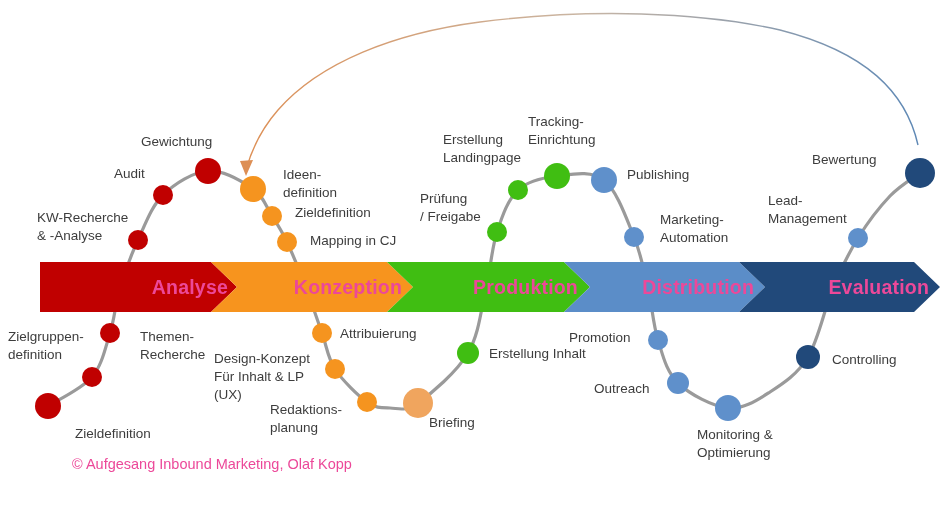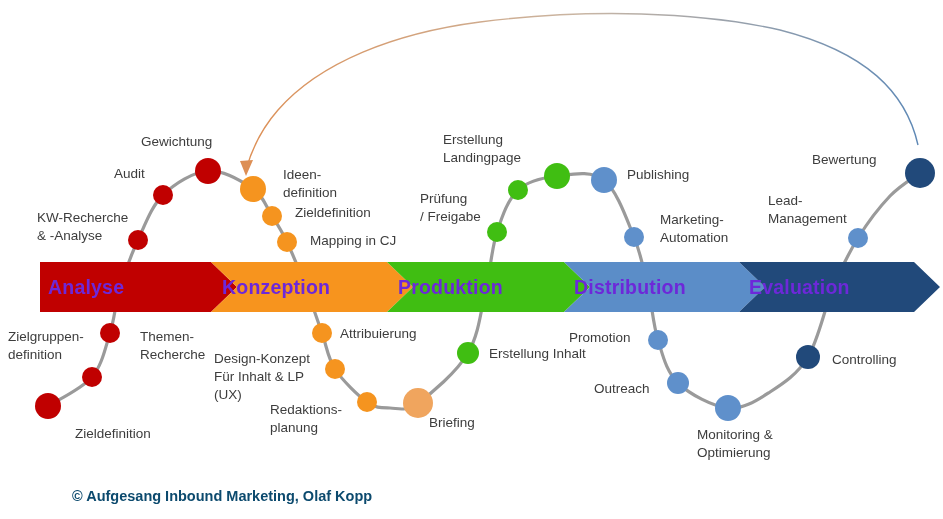--- a/index.html
+++ b/index.html
@@ -20,25 +20,25 @@
   .ban-konzeption{fill:#f7941e;}
   .ban-produktion{fill:#40be12;}
   .ban-distribution{fill:#5b8dc8;}
   .ban-evaluation{fill:#21497a;}
   .lbl{
     position:absolute;font-size:13.5px;line-height:18px;color:#3d3d3d;
     white-space:pre-line;
   }
   .banner-label{
     position:absolute;top:262px;height:50px;line-height:50px;width:180px;
-    text-align:left;color:#6d28d9;font-size:19.5px;font-weight:600;
+    text-align:right;color:#ec4899;font-size:19.5px;font-weight:600;
     letter-spacing:0.2px;
   }
   .footer{
-    position:absolute;left:72px;top:488px;font-size:14.5px;color:#0c4a6e;font-weight:bold;
+    position:absolute;left:72px;top:456px;font-size:14.5px;color:#ec4899;
   }
 </style>
 </head>
 <body>
 
 <div id="canvas">
 
   <svg id="diagram-svg" width="943" height="519" viewBox="0 0 943 519">
     <defs>
       <linearGradient id="loopGrad" gradientUnits="userSpaceOnUse" x1="246" y1="0" x2="918" y2="0">
@@ -110,20 +110,22 @@
 Für Inhalt &amp; LP
 (UX)</div>
   <div class="lbl" style="left:270px;top:401px">Redaktions-
 planung</div>
   <div class="lbl" style="left:429px;top:414px">Briefing</div>
   <div class="lbl" style="left:489px;top:345px">Erstellung Inhalt</div>
   <div class="lbl" style="left:420px;top:190px">Prüfung
 / Freigabe</div>
   <div class="lbl" style="left:443px;top:131px">Erstellung
 Landingpage</div>
+  <div class="lbl" style="left:528px;top:113px">Tracking-
+Einrichtung</div>
   <div class="lbl" style="left:627px;top:166px">Publishing</div>
   <div class="lbl" style="left:660px;top:211px">Marketing-
 Automation</div>
   <div class="lbl" style="left:569px;top:329px">Promotion</div>
   <div class="lbl" style="left:594px;top:380px">Outreach</div>
   <div class="lbl" style="left:697px;top:426px">Monitoring &amp;
 Optimierung</div>
   <div class="lbl" style="left:832px;top:351px">Controlling</div>
   <div class="lbl" style="left:768px;top:192px">Lead-
 Management</div>

